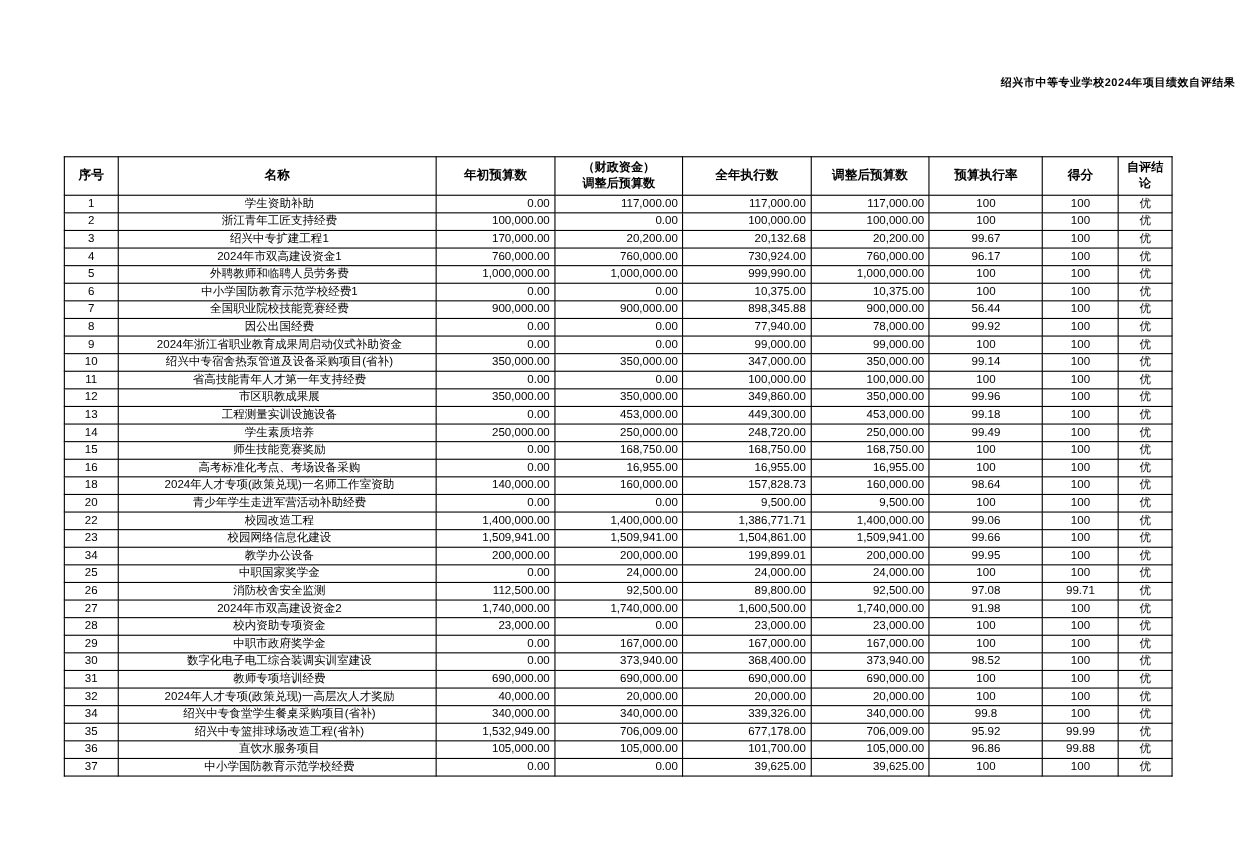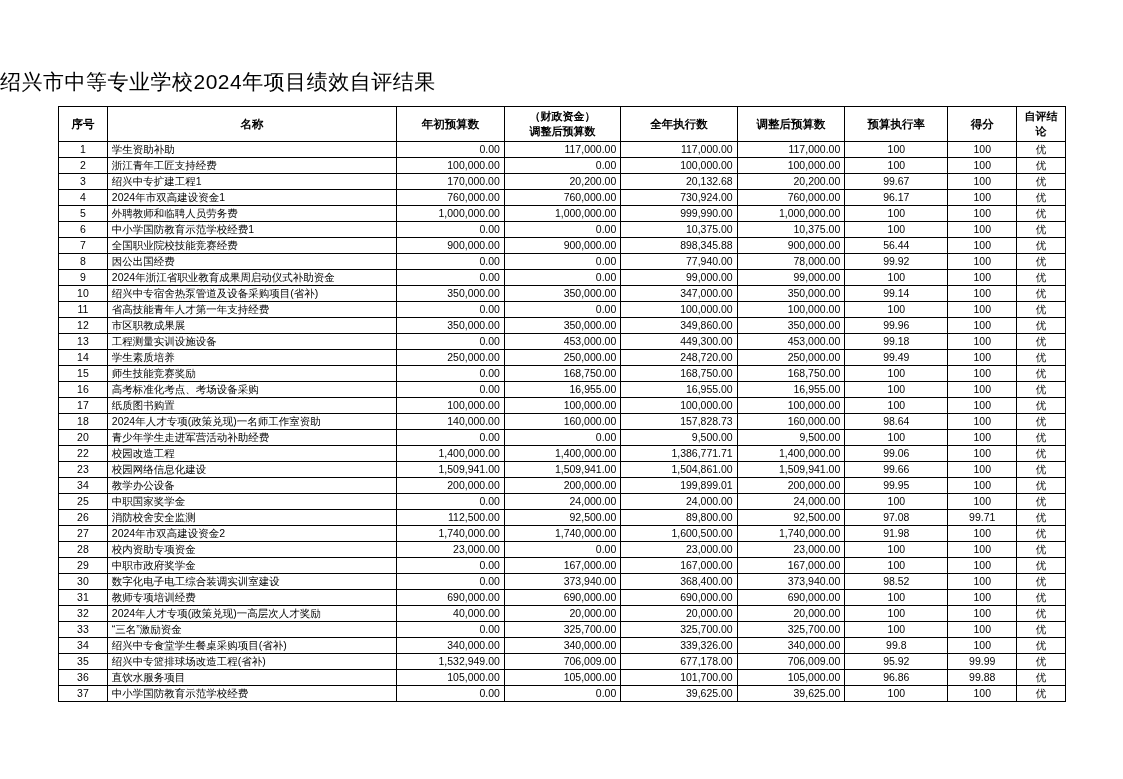--- a/index.html
+++ b/index.html
@@ -18,36 +18,37 @@
     position: relative;
     width: 1123px;
     height: 779px;
     box-sizing: border-box;
   }
   .title {
     position: absolute;
     top: 68px;
     left: 0;
     width: 1123px;
-    text-align: left;
-    font-size: 21px;
-    font-weight: normal;
+    text-align: right;
+    font-size: 10px;
+    font-weight: bold;
     letter-spacing: 0.5px;
   }
   .table-wrap {
     position: absolute;
     top: 106px;
     left: 58px;
     width: 1008px;
   }
   table {
     border-collapse: collapse;
     width: 1008px;
     table-layout: fixed;
     font-size: 10.5px;
+    margin-top: 36px;
   }
   th, td {
     border: 1px solid #000000;
     padding: 0;
     height: 15px;
     line-height: 15px;
     overflow: hidden;
     white-space: nowrap;
   }
   thead th {
@@ -58,21 +59,21 @@
     line-height: 15px;
     text-align: center;
     vertical-align: middle;
   }
   thead th .two-line {
     display: block;
     font-size: 11px;
     line-height: 15px;
   }
   td.c-idx   { text-align: center; }
-  td.c-name  { text-align: left; padding-left: 4px; }
+  td.c-name  { text-align: center; padding-left: 4px; }
   td.c-num   { text-align: right; padding-right: 4px; }
   td.c-ctr   { text-align: center; }
   
   col.w-idx   { width: 44px; }
   col.w-name  { width: 261px; }
   col.w-num   { width: 97px; }
   col.w-num2  { width: 105px; }
   col.w-num3  { width: 105px; }
   col.w-num4  { width: 97px; }
   col.w-rate  { width: 93px; }
@@ -289,31 +290,20 @@
             <td class="c-name">高考标准化考点、考场设备采购</td>
             <td class="c-num">0.00</td>
             <td class="c-num">16,955.00</td>
             <td class="c-num">16,955.00</td>
             <td class="c-num">16,955.00</td>
             <td class="c-ctr">100</td>
             <td class="c-ctr">100</td>
             <td class="c-ctr">优</td>
           </tr>
           <tr>
-            <td class="c-idx">17</td>
-            <td class="c-name">纸质图书购置</td>
-            <td class="c-num">100,000.00</td>
-            <td class="c-num">100,000.00</td>
-            <td class="c-num">100,000.00</td>
-            <td class="c-num">100,000.00</td>
-            <td class="c-ctr">100</td>
-            <td class="c-ctr">100</td>
-            <td class="c-ctr">优</td>
-          </tr>
-          <tr>
             <td class="c-idx">18</td>
             <td class="c-name">2024年人才专项(政策兑现)一名师工作室资助</td>
             <td class="c-num">140,000.00</td>
             <td class="c-num">160,000.00</td>
             <td class="c-num">157,828.73</td>
             <td class="c-num">160,000.00</td>
             <td class="c-ctr">98.64</td>
             <td class="c-ctr">100</td>
             <td class="c-ctr">优</td>
           </tr>
@@ -443,31 +433,20 @@
             <td class="c-name">2024年人才专项(政策兑现)一高层次人才奖励</td>
             <td class="c-num">40,000.00</td>
             <td class="c-num">20,000.00</td>
             <td class="c-num">20,000.00</td>
             <td class="c-num">20,000.00</td>
             <td class="c-ctr">100</td>
             <td class="c-ctr">100</td>
             <td class="c-ctr">优</td>
           </tr>
           <tr>
-            <td class="c-idx">33</td>
-            <td class="c-name">“三名”激励资金</td>
-            <td class="c-num">0.00</td>
-            <td class="c-num">325,700.00</td>
-            <td class="c-num">325,700.00</td>
-            <td class="c-num">325,700.00</td>
-            <td class="c-ctr">100</td>
-            <td class="c-ctr">100</td>
-            <td class="c-ctr">优</td>
-          </tr>
-          <tr>
             <td class="c-idx">34</td>
             <td class="c-name">绍兴中专食堂学生餐桌采购项目(省补)</td>
             <td class="c-num">340,000.00</td>
             <td class="c-num">340,000.00</td>
             <td class="c-num">339,326.00</td>
             <td class="c-num">340,000.00</td>
             <td class="c-ctr">99.8</td>
             <td class="c-ctr">100</td>
             <td class="c-ctr">优</td>
           </tr>

